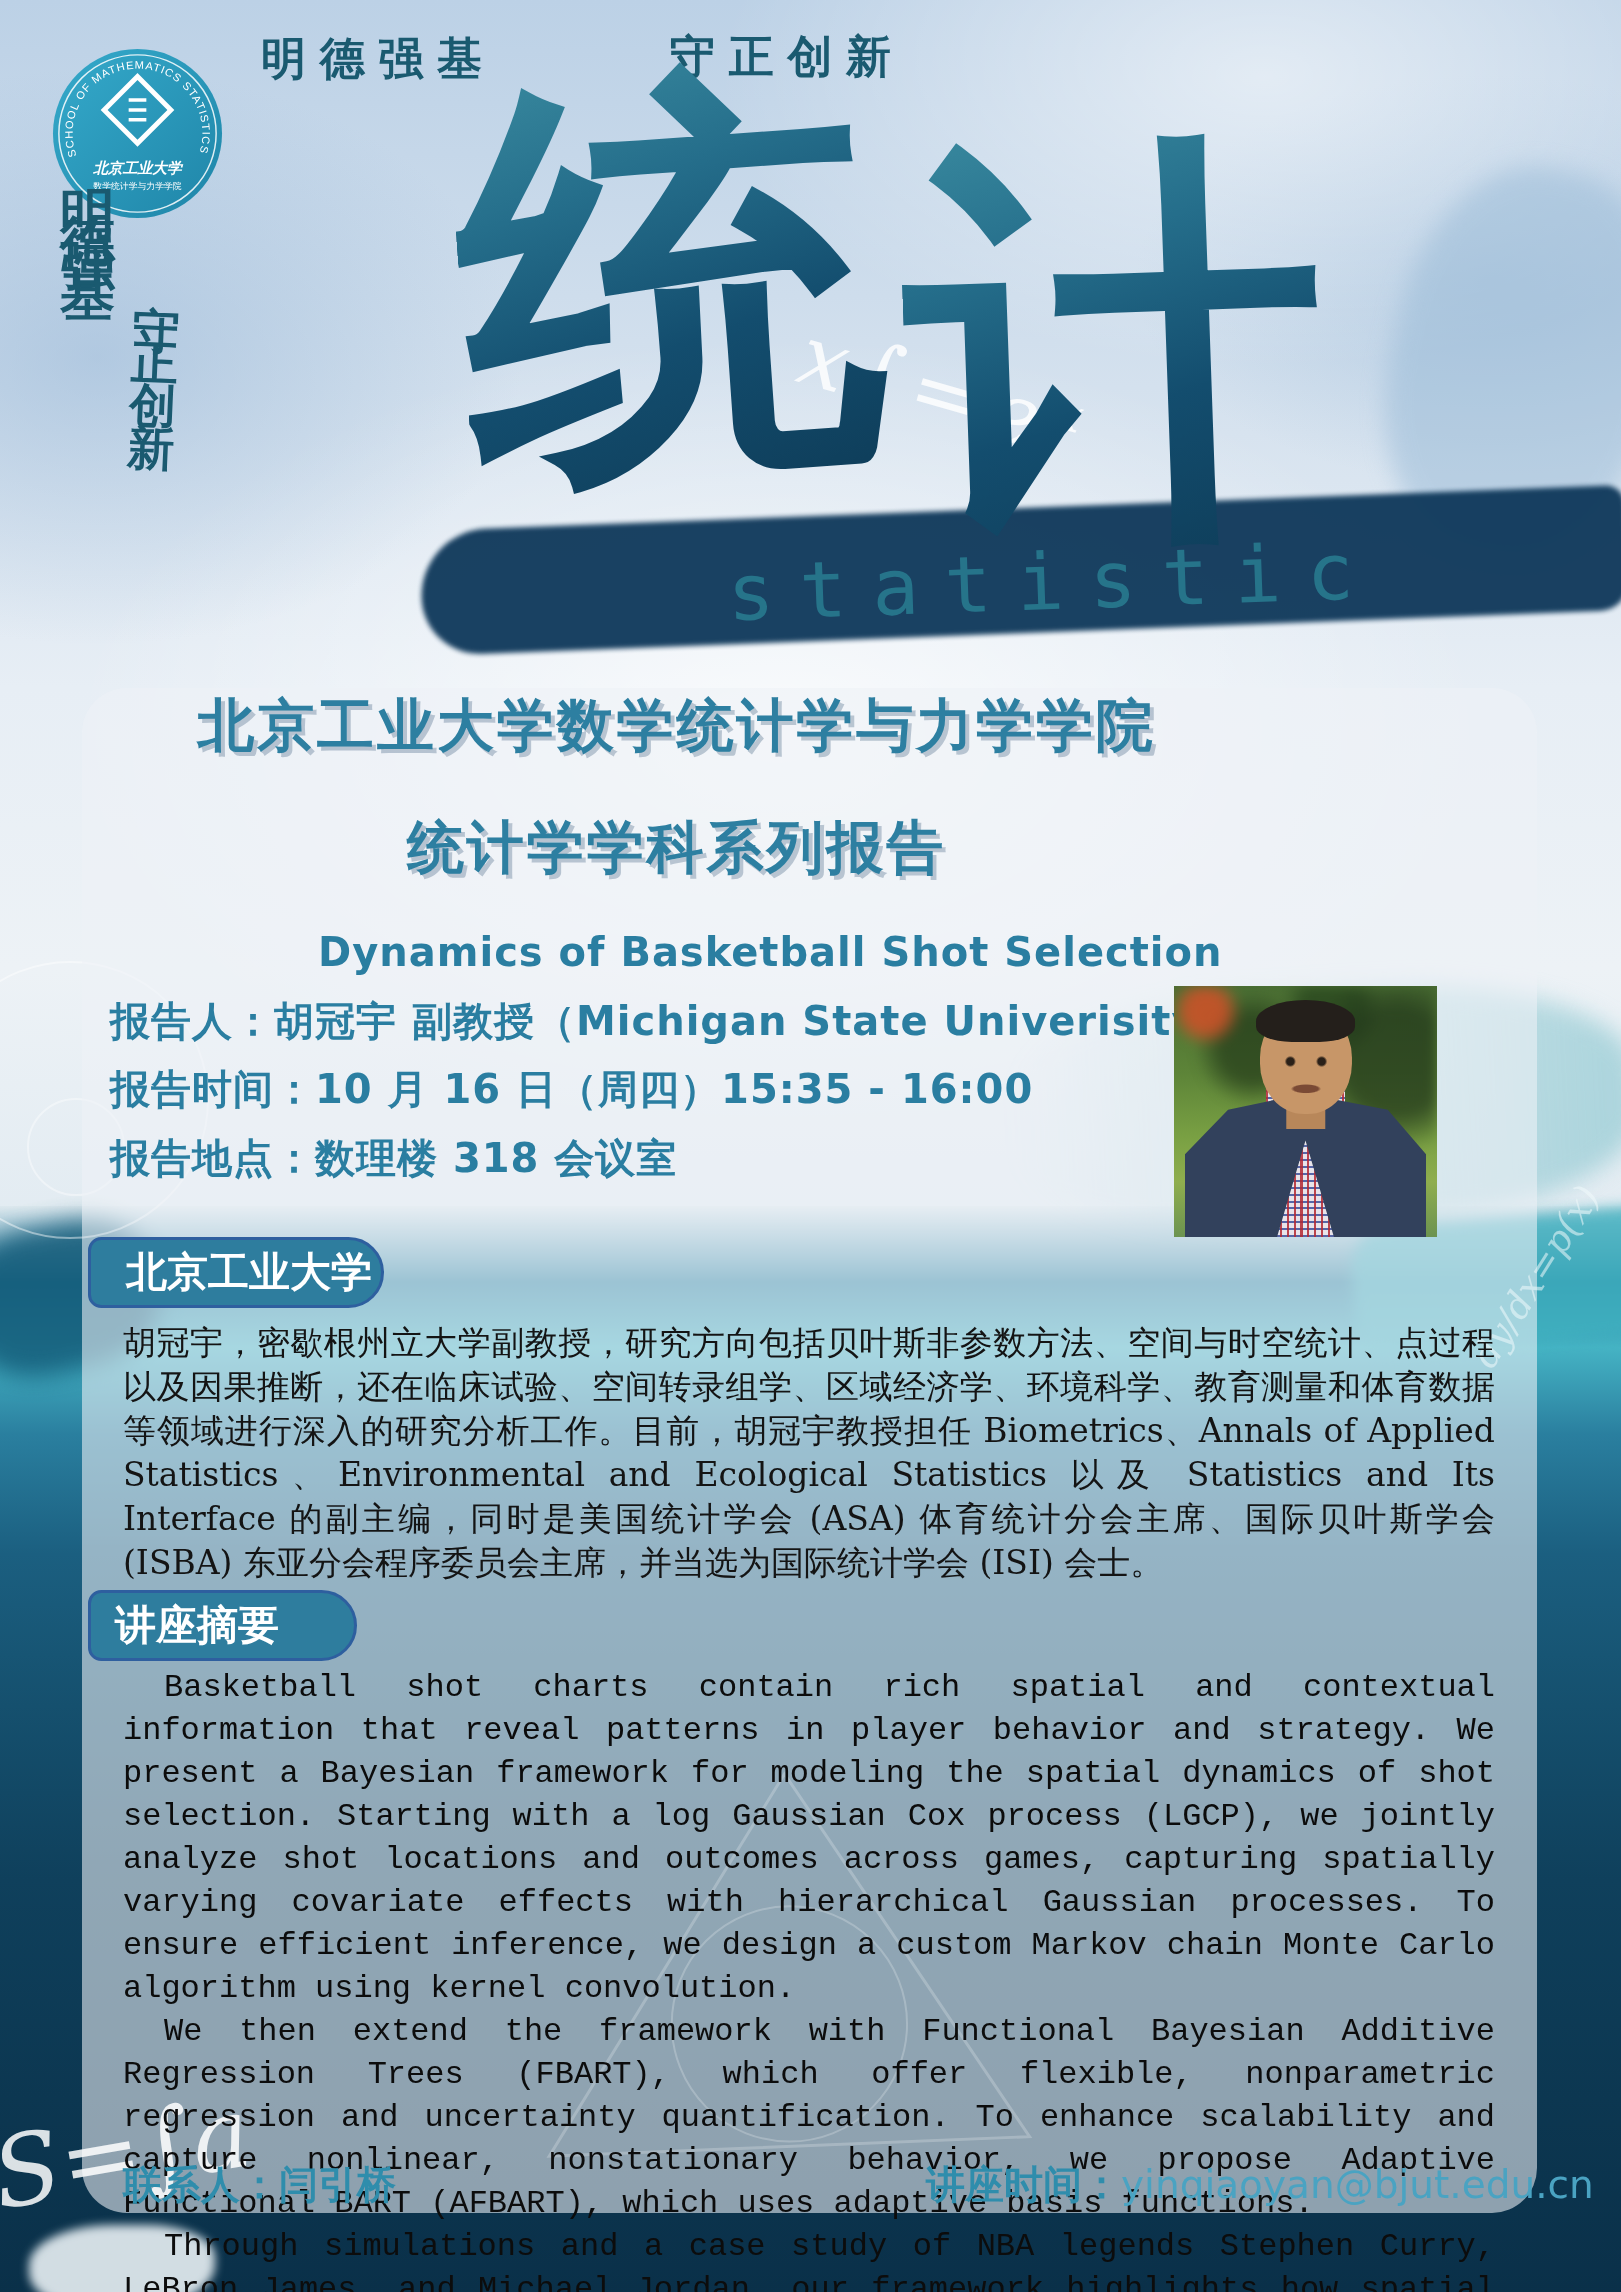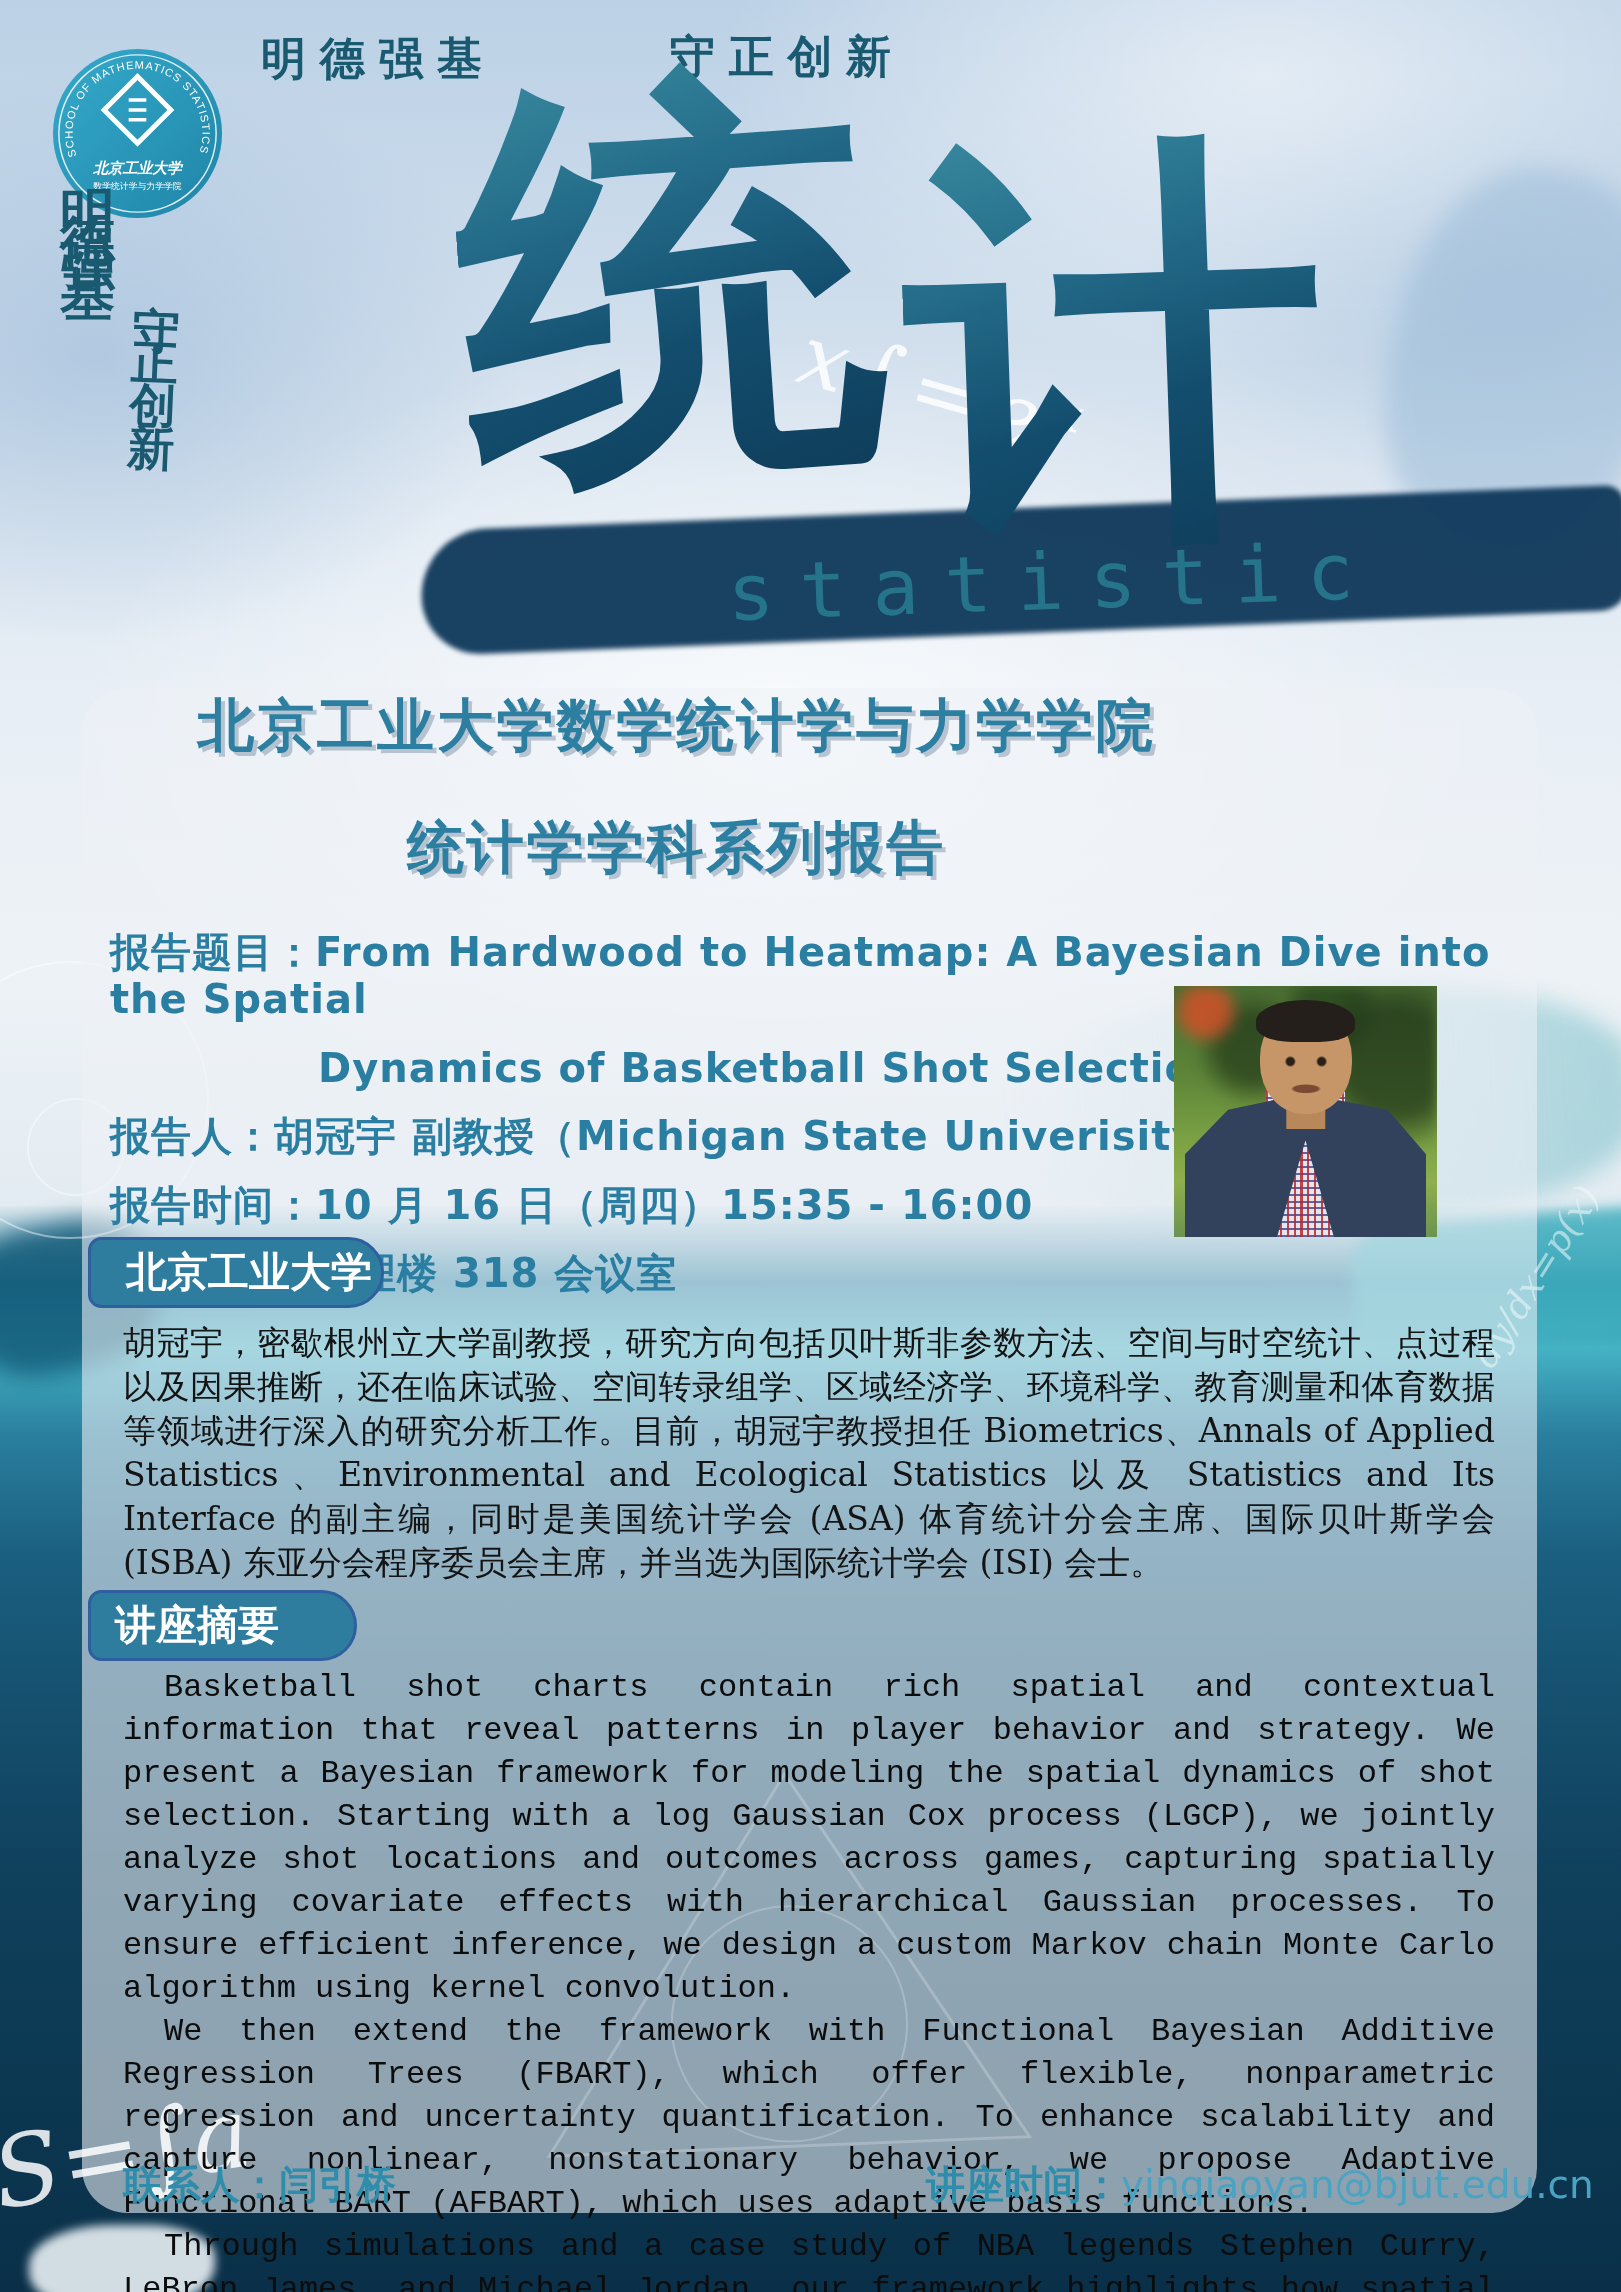--- a/index.html
+++ b/index.html
@@ -176,21 +176,20 @@
   <div class="doodle d-right">dy/dx=p(x)</div>
   <svg class="abs d-tri" width="549" height="412" viewBox="0 0 560 420">
     <polygon points="280,10 40,400 530,380" fill="none" stroke="#ffffff" stroke-width="3"></polygon>
     <circle cx="285" cy="265" r="120" fill="none" stroke="#ffffff" stroke-width="2"></circle>
   </svg>
 
   <div class="abs title t1 z6">北京工业大学数学统计学与力学学院</div>
   <div class="abs title t2 z6">统计学学科系列报告</div>
 
   <div class="abs details z6">
-    <div class="dl">报告题目：From Hardwood to Heatmap: A Bayesian Dive into the Spatial</div>
     <div class="dl dl-indent">Dynamics of Basketball Shot Selection</div>
     <div class="dl">报告人：胡冠宇 副教授（Michigan State Univerisity）</div>
     <div class="dl">报告时间：10 月 16 日（周四）15:35 - 16:00</div>
     <div class="dl">报告地点：数理楼 318 会议室</div>
   </div>
 
   <div class="abs photo">
     <div class="ph-spots"></div>
     <div class="ph-shirt"></div>
     <div class="ph-suit"></div>

